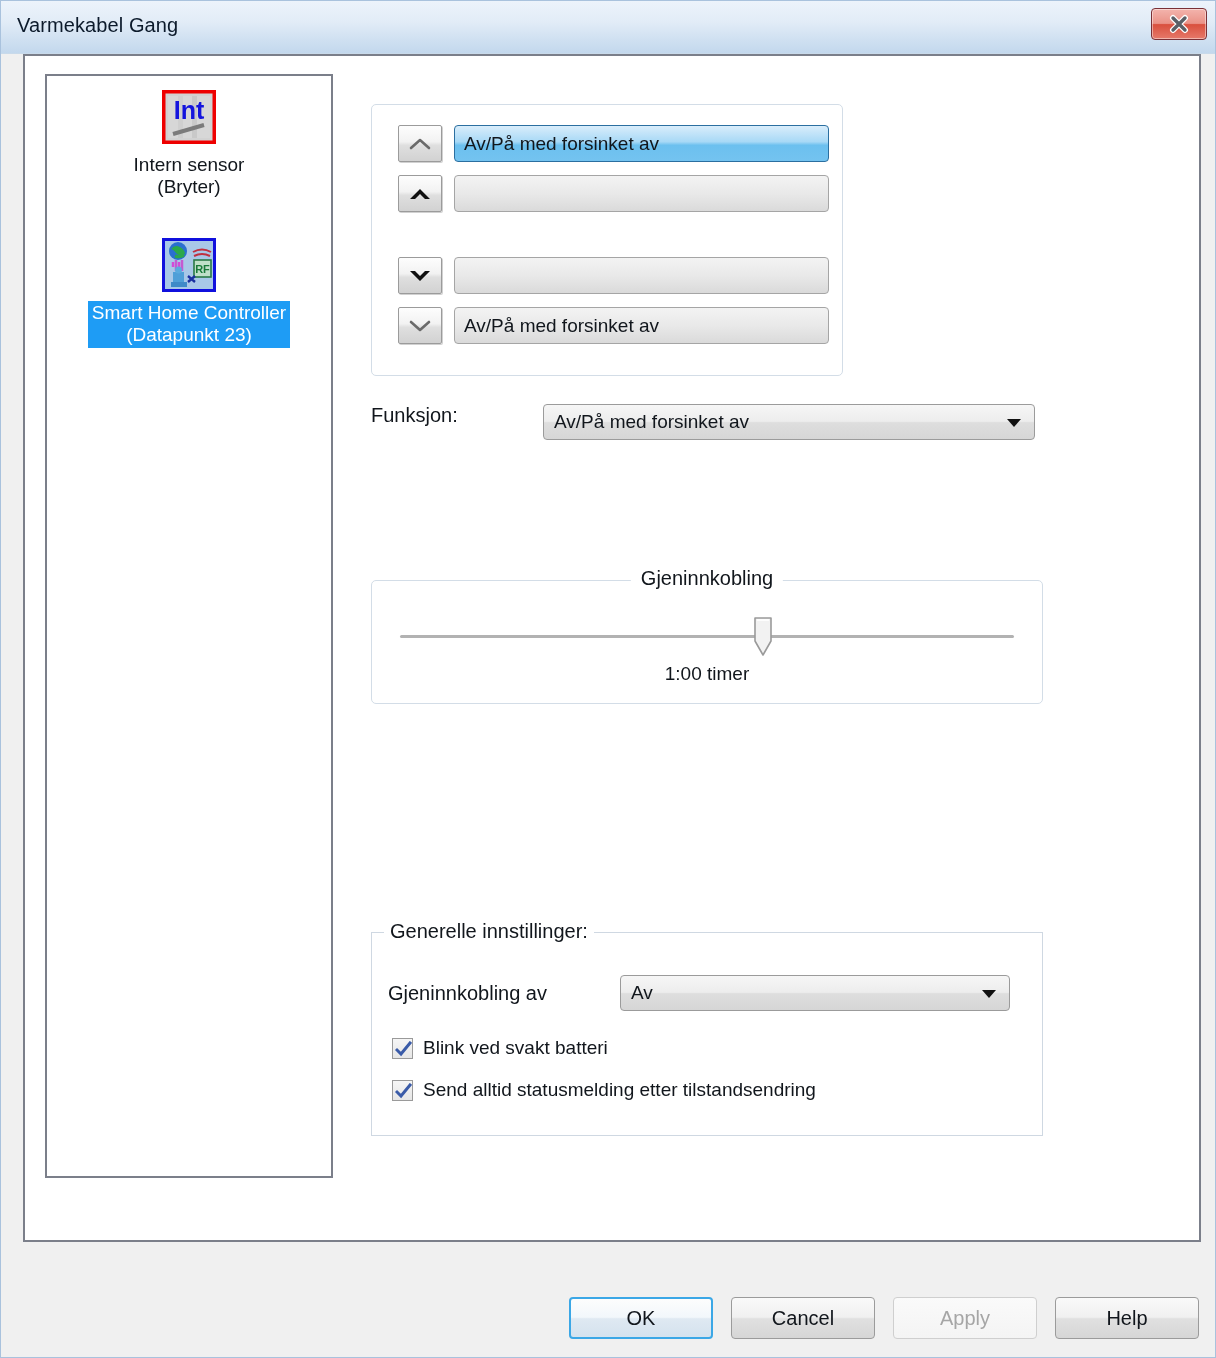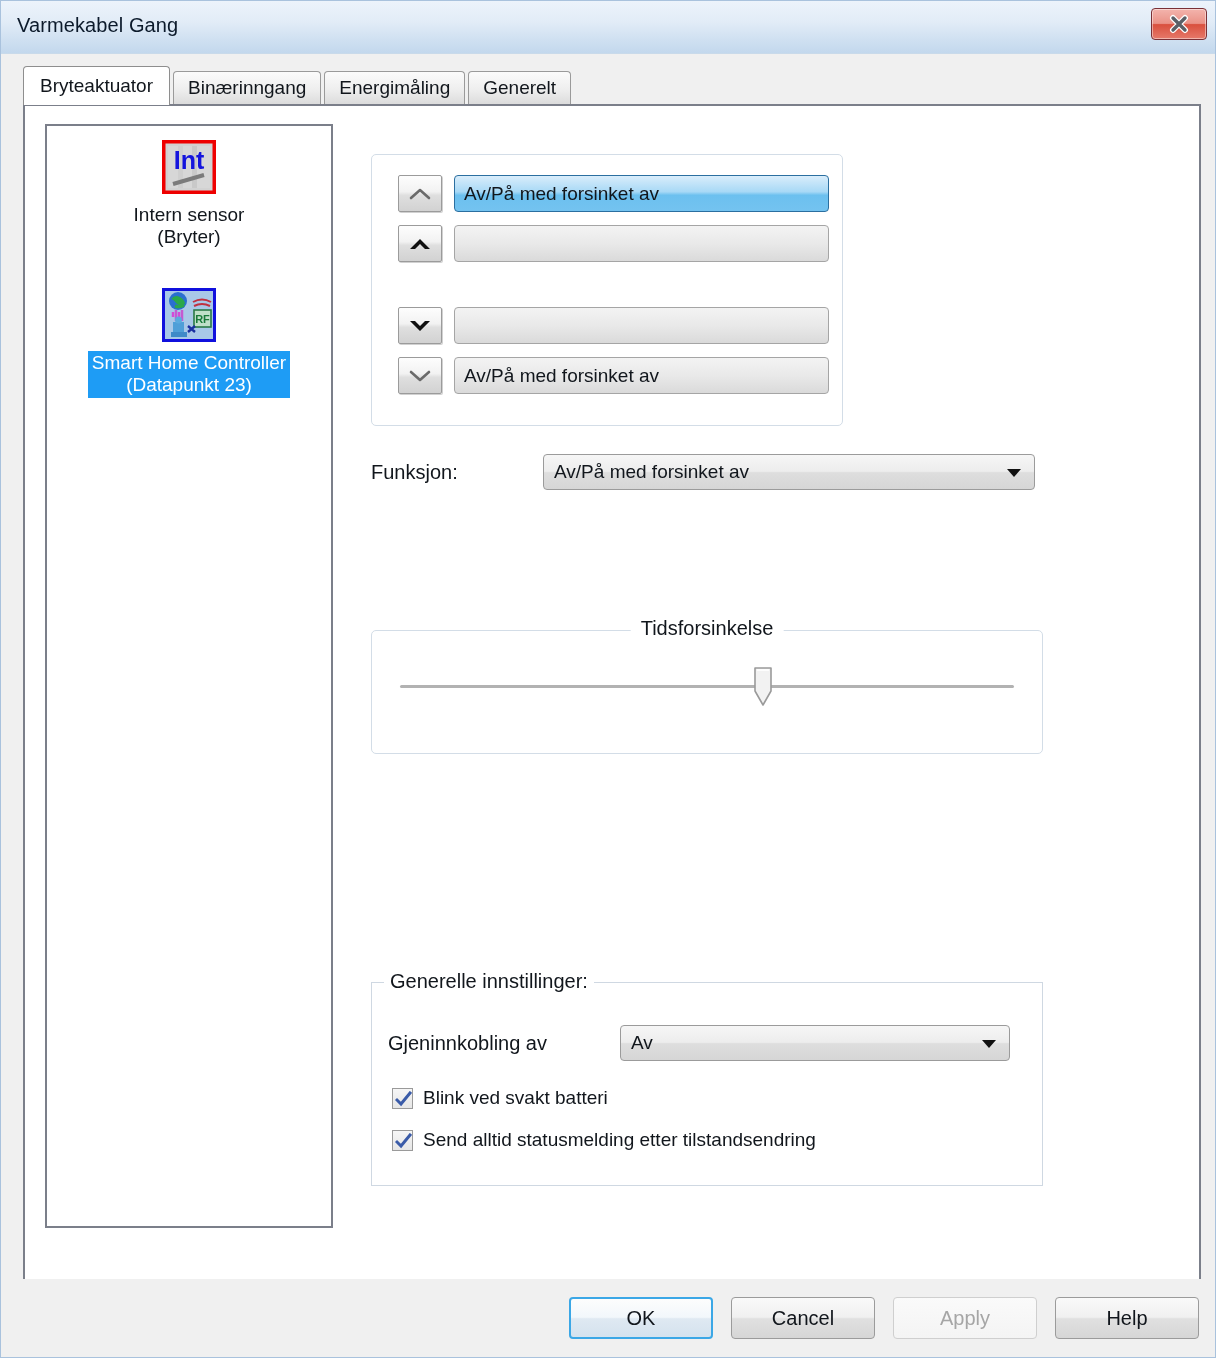--- a/index.html
+++ b/index.html
@@ -124,21 +124,21 @@
     display:flex;align-items:center;padding-left:9px;
     font-size:19px;color:#11161c;white-space:nowrap;cursor:pointer;
   }
   .fldtxt.sel{
     border:1px solid #2b6fa0;
     background:linear-gradient(to bottom,#d9edfb 0%,#a8d9f6 45%,#6cc0ef 55%,#74c3f0 100%);
     color:#11161c;
   }
 
   
-  .funcrow{position:absolute;left:14px;top:348px;display:flex;align-items:center;}
+  .funcrow{position:absolute;left:14px;top:348px;display:flex;align-items:flex-start;}
   .funclabel{font-size:20px;color:#11161c;width:172px;}
   .combo{
     width:492px;height:36px;box-sizing:border-box;
     border:1px solid #9b9b9b;border-radius:4px;
     background:linear-gradient(to bottom,#f6f6f6 0%,#ededed 48%,#dedede 52%,#d6d6d6 100%);
     display:flex;align-items:center;padding:0 10px;
     font-size:19px;color:#11161c;position:relative;cursor:pointer;
   }
   .combo .caret{position:absolute;right:12px;top:50%;transform:translateY(-50%);}
 
@@ -218,34 +218,20 @@
     <div class="close-btn">
       <span>
         <svg width="20" height="20" viewBox="0 0 20 20">
           <path d="M4 4 L16 16 M16 4 L4 16" stroke="#ffffff" stroke-width="6" stroke-linecap="round" fill="none"></path>
           <path d="M4 4 L16 16 M16 4 L4 16" stroke="#5a5f66" stroke-width="3.4" stroke-linecap="round" fill="none"></path>
         </svg>
       </span>
     </div>
   </div>
 
-  <div class="tabstrip">
-    <div class="tab active">
-      <span>Bryteaktuator</span>
-    </div>
-    <div class="tab">
-      <span>Binærinngang</span>
-    </div>
-    <div class="tab">
-      <span>Energimåling</span>
-    </div>
-    <div class="tab">
-      <span>Generelt</span>
-    </div>
-  </div>
 
   <div class="tabpanel">
 
     <div class="complist">
 
       <div class="comp" style="top:14px;">
         <div class="comp-icon">
           <svg width="54" height="54" viewBox="0 0 54 54">
             <rect x="1.5" y="1.5" width="51" height="51" fill="#d2d2d2" stroke="#ee0000" stroke-width="4"></rect>
             <rect x="6" y="6" width="42" height="42" fill="#d7d7d7"></rect>
@@ -333,28 +319,29 @@
           <span>Av/På med forsinket av</span>
           <span class="caret">
             <svg width="16" height="10" viewBox="0 0 16 10">
               <path d="M1 1 L8 9 L15 1 Z" fill="#101010"></path>
             </svg>
           </span>
         </span>
       </div>
 
       <div class="slidergrp">
-        <div class="grplegend">Tidsforsinkelse</div>
+        <div class="grplegend">Gjeninnkobling</div>
         <div class="track"></div>
         <div class="thumb">
           <svg width="22" height="40" viewBox="0 0 22 40">
             <path d="M3 1 L19 1 L19 24 L11 38 L3 24 Z" fill="#f2f2f2" stroke="#9a9a9a" stroke-width="1.6" stroke-linejoin="round"></path>
             <path d="M5 3 L17 3" stroke="#ffffff" stroke-width="1.6" fill="none"></path>
           </svg>
         </div>
+        <div class="slidervalue">1:00 timer</div>
       </div>
 
       <div class="gensettings">
         <div class="gs-legend">Generelle innstillinger:</div>
 
         <div class="gs-row1">
           <span class="gs-label">Gjeninnkobling av</span>
           <span class="combo2">
             <span>Av</span>
             <span class="caret">

